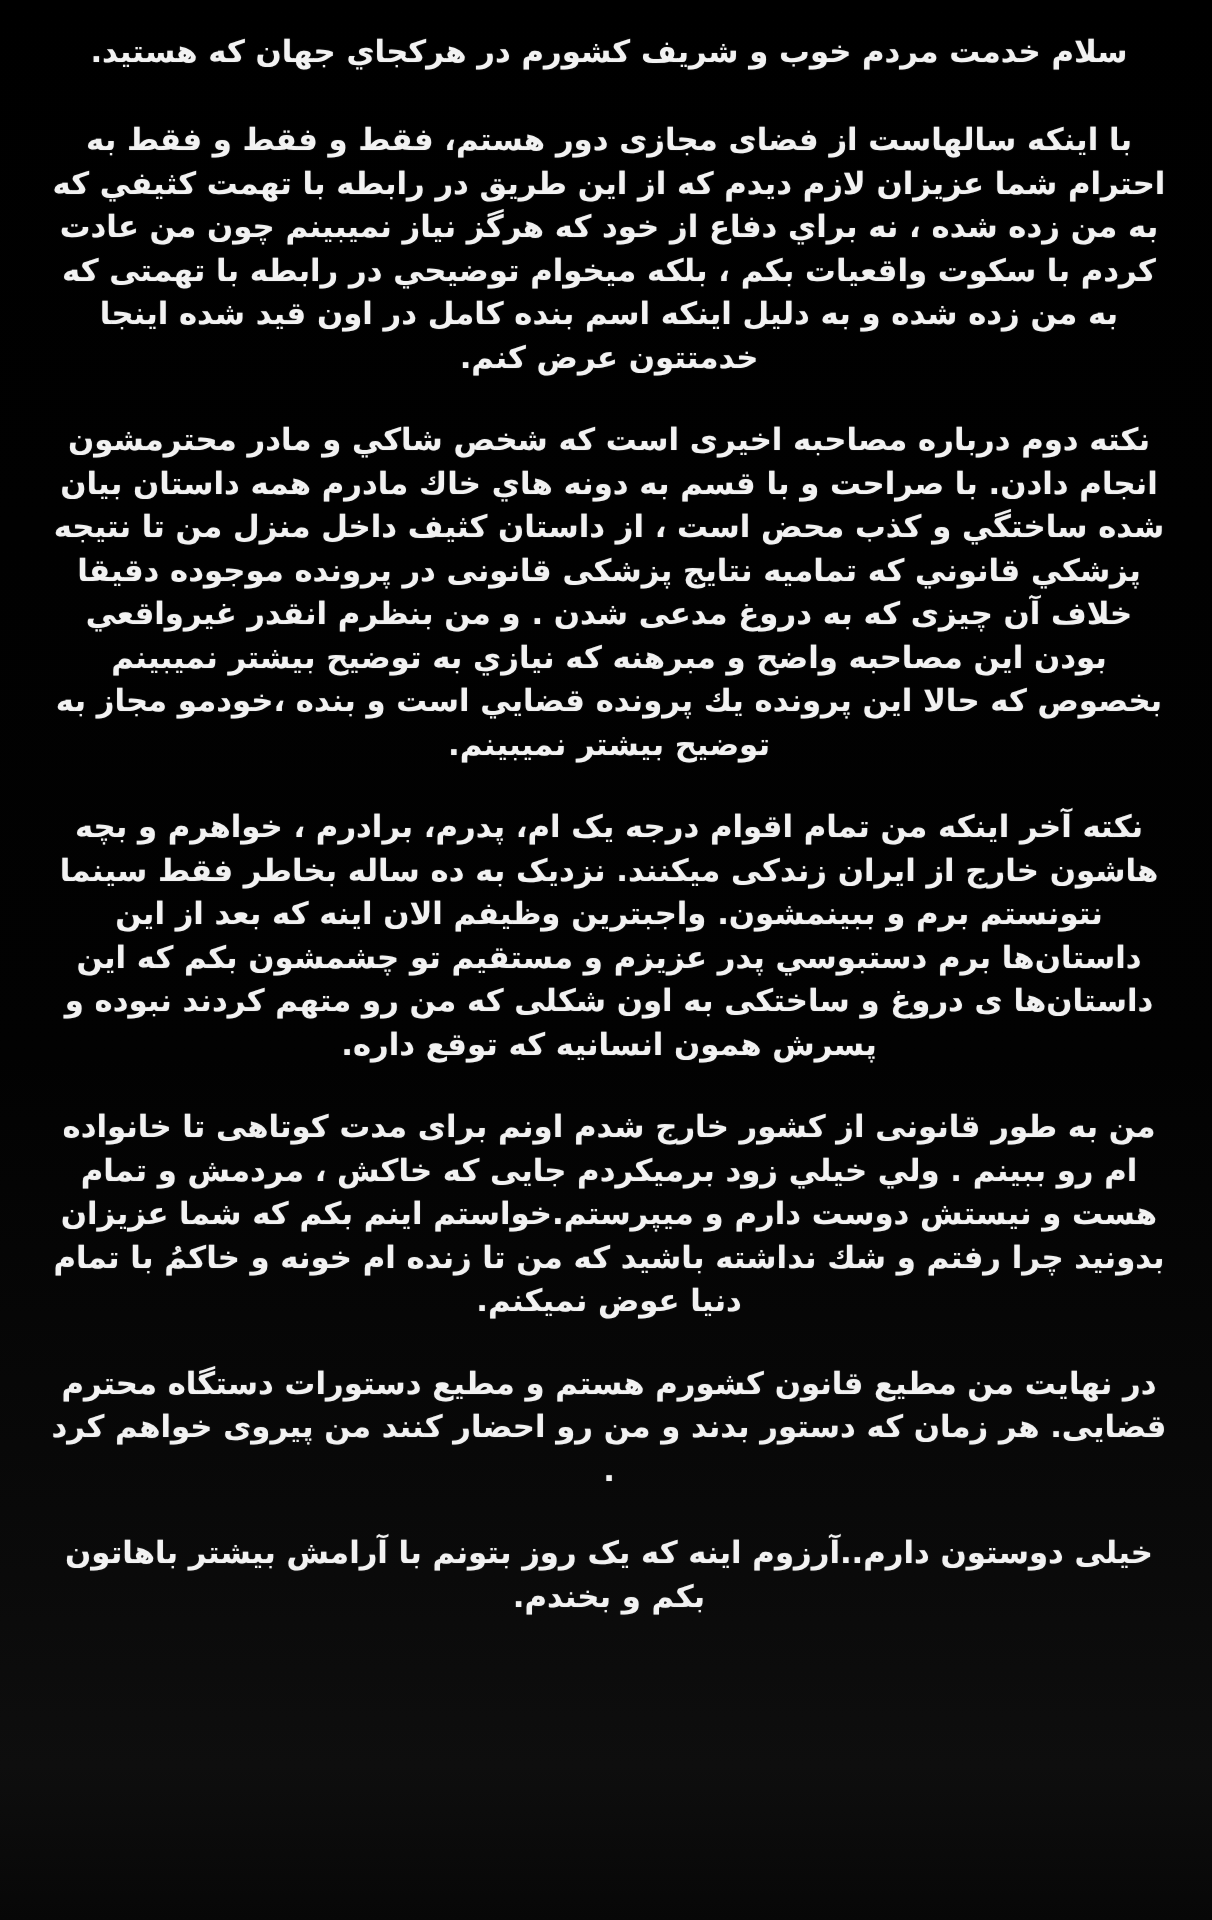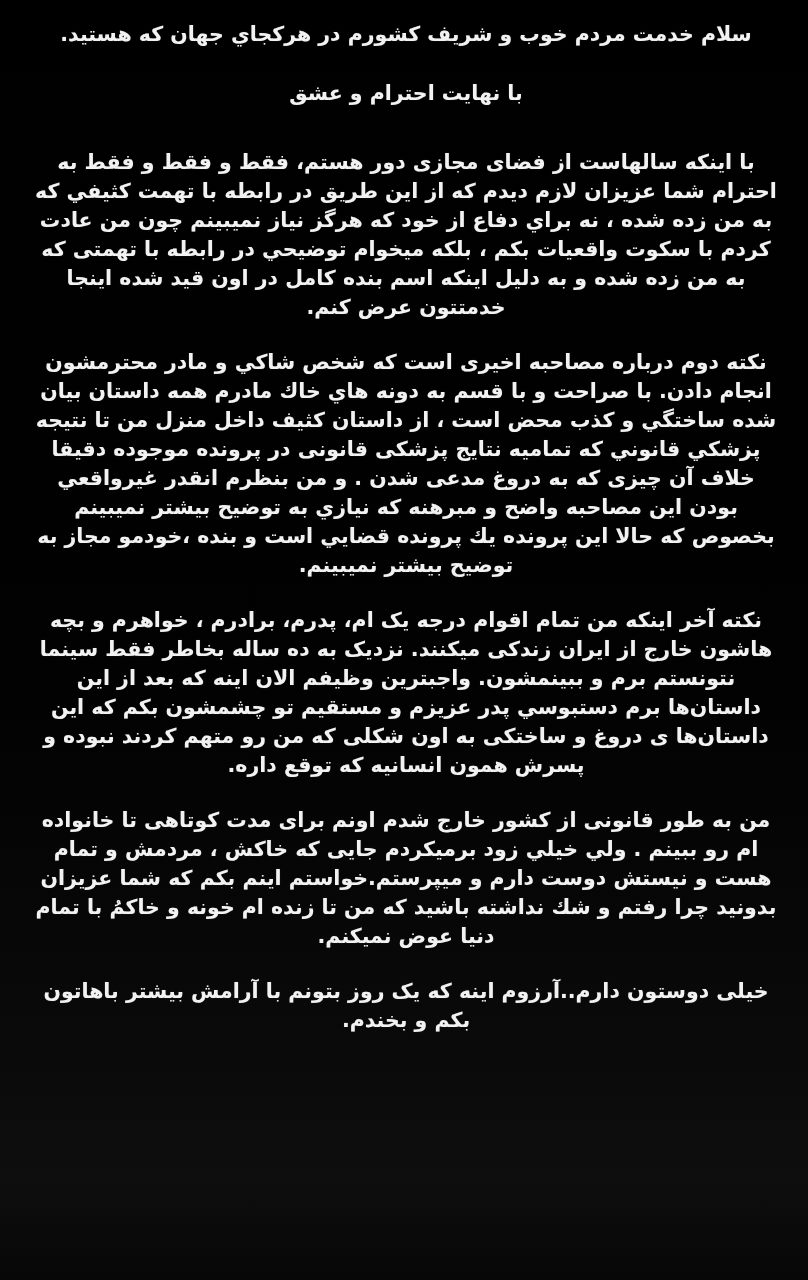--- a/index.html
+++ b/index.html
@@ -42,30 +42,30 @@
     margin-bottom: 24px;
   }
 </style>
 </head>
 <body>
 
 <div class="page">
 
   <p class="greeting">سلام خدمت مردم خوب و شریف کشورم در هرکجاي جهان که هستید.</p>
 
-  <p class="salutation">با نهایت احترام و عشق</p>
 
   <p class="para">با اینکه سالهاست  از فضای مجازی دور هستم،  فقط و فقط و فقط  به احترام شما عزیزان لازم دیدم که از این طریق در رابطه با تهمت کثیفي که به من زده شده ، نه براي دفاع از خود که هرگز نیاز نمیبینم چون من عادت کردم با سکوت واقعیات بکم ، بلکه میخوام توضیحي در رابطه با تهمتی که به من زده شده و به دلیل اینکه اسم بنده کامل در اون قید شده اینجا خدمتتون عرض کنم.</p>
 
 
   <p class="para">نکته دوم  درباره مصاحبه اخیری است که شخص شاکي و مادر محترمشون انجام دادن. با صراحت و با قسم به دونه هاي خاك مادرم همه داستان بیان شده ساختگي و کذب محض است ، از داستان کثیف داخل منزل من تا نتیجه پزشکي قانوني که تمامیه نتایج پزشکی قانونی در پرونده موجوده دقیقا خلاف آن  چیزی که به دروغ مدعی شدن .  و من بنظرم انقدر غیرواقعي بودن این مصاحبه واضح  و مبرهنه که نیازي به توضیح بیشتر نمیبینم بخصوص که حالا این پرونده یك پرونده قضایي است و بنده  ،خودمو  مجاز به توضیح بیشتر نمیبینم.</p>
 
   <p class="para">نکته آخر اینکه من تمام اقوام درجه یک ام، پدرم، برادرم ، خواهرم و بچه هاشون خارج از ایران زندکی میکنند. نزدیک به ده ساله بخاطر فقط سینما نتونستم برم و ببینمشون. واجبترین وظیفم الان اینه که بعد از این داستان‌ها برم دستبوسي پدر عزیزم و مستقیم تو چشمشون بکم که این داستان‌ها ی دروغ و ساختکی به اون شکلی که من رو متهم کردند نبوده و پسرش همون انسانیه که توقع داره.</p>
 
   <p class="para">من به طور قانونی از کشور خارج شدم اونم برای مدت کوتاهی تا خانواده ام رو ببینم . ولي خیلي زود برمیکردم جایی که خاکش ، مردمش و تمام هست و نیستش دوست دارم و میپرستم.خواستم اینم بکم که شما عزیزان بدونید چرا رفتم و شك نداشته باشید که من تا زنده ام خونه و خاکمُ با تمام دنیا عوض نمیکنم.</p>
 
+  <p class="para">در نهایت من مطیع قانون کشورم هستم و مطیع دستورات دستگاه محترم قضایی. هر زمان که دستور بدند و من رو احضار کنند من پیروی خواهم کرد .</p>
 
   <div class="closing-block">
     <p>خیلی دوستون دارم..آرزوم اینه که یک روز بتونم با آرامش بیشتر باهاتون بکم و بخندم.</p>
 
   </div>
 
 </div>
 
 </body></html>

